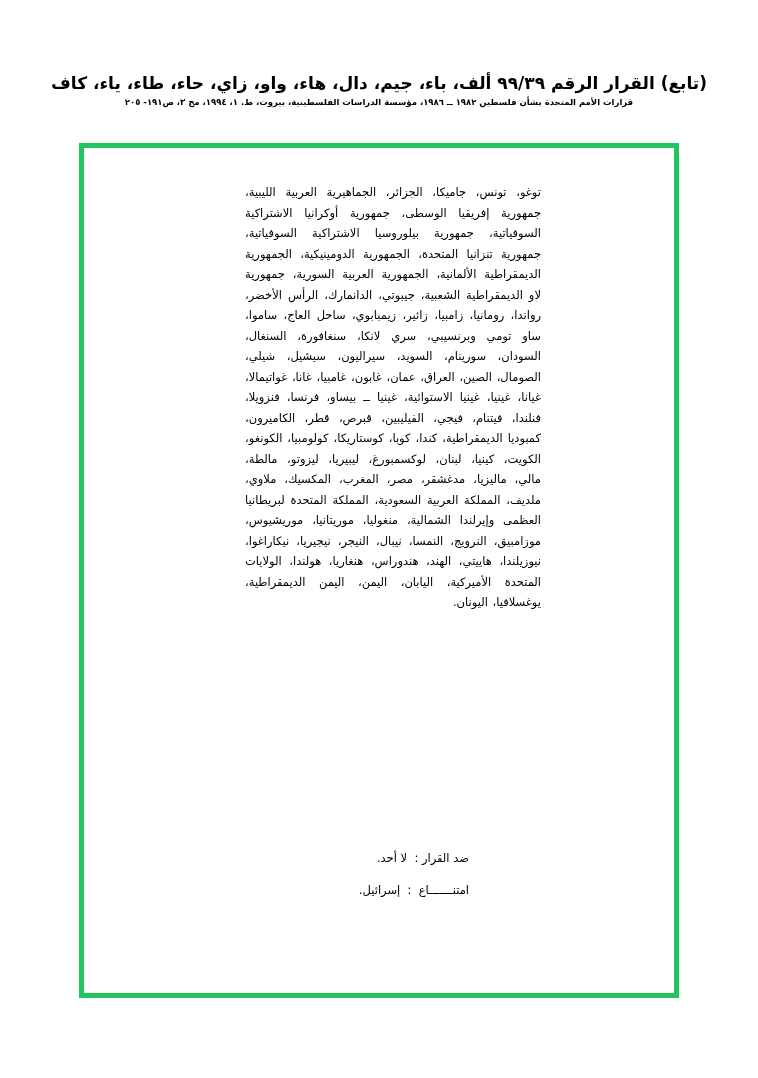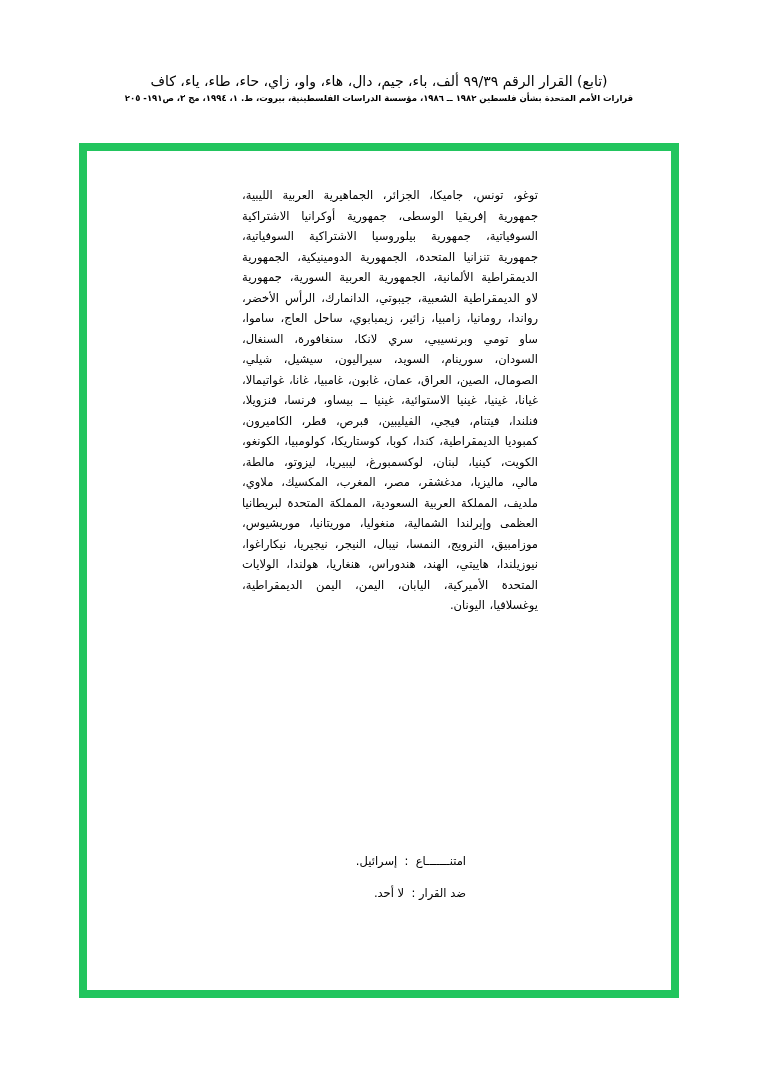--- a/index.html
+++ b/index.html
@@ -22,39 +22,39 @@
     box-sizing: border-box;
   }
   .header-block {
     position: absolute;
     top: 72px;
     left: 0;
     right: 0;
     text-align: center;
   }
   .doc-title {
-    font-size: 14px;
-    font-weight: normal;
+    font-size: 17px;
+    font-weight: bold;
     line-height: 1.4;
     direction: rtl;
     letter-spacing: 0px;
   }
   .doc-subtitle {
     font-size: 8.5px;
     font-weight: bold;
     line-height: 1.5;
     direction: rtl;
   }
   .green-frame {
     position: absolute;
     top: 143px;
     left: 79px;
     width: 600px;
     height: 855px;
-    border: 8px solid #22c55e;
+    border: 5px solid #22c55e;
     box-sizing: border-box;
     background: #ffffff;
   }
   .body-col {
     position: absolute;
     top: 34px;
     right: 133px;
     width: 296px;
     direction: rtl;
   }
@@ -91,19 +91,19 @@
     <div class="doc-subtitle">قرارات الأمم المتحدة بشأن فلسطين ١٩٨٢ ــ ١٩٨٦، مؤسسة الدراسات الفلسطينية، بيروت، ط. ١، ١٩٩٤،  مج ٣، ص١٩١- ٢٠٥</div>
   </div>
 
   <div class="green-frame">
 
     <div class="body-col">
       <div class="body-par">توغو، تونس، جاميكا، الجزائر، الجماهيرية العربية الليبية، جمهورية إفريقيا الوسطى، جمهورية أوكرانيا الاشتراكية السوفياتية، جمهورية بيلوروسيا الاشتراكية السوفياتية، جمهورية تنزانيا المتحدة، الجمهورية الدومينيكية، الجمهورية الديمقراطية الألمانية، الجمهورية العربية السورية، جمهورية لاو الديمقراطية الشعبية، جيبوتي، الدانمارك، الرأس الأخضر، رواندا، رومانيا، زامبيا، زائير، زيمبابوي، ساحل العاج، ساموا، ساو تومي وبرنسيبي، سري لانكا، سنغافورة، السنغال، السودان، سورينام، السويد، سيراليون، سيشيل، شيلي، الصومال، الصين، العراق، عمان، غابون، غامبيا، غانا، غواتيمالا، غيانا، غينيا، غينيا الاستوائية، غينيا ــ بيساو، فرنسا، فنزويلا، فنلندا، فيتنام، فيجي، الفيليبين، قبرص، قطر، الكاميرون، كمبوديا الديمقراطية، كندا، كوبا، كوستاريكا، كولومبيا، الكونغو، الكويت، كينيا، لبنان، لوكسمبورغ، ليبيريا، ليزوتو، مالطة، مالي، ماليزيا، مدغشقر، مصر، المغرب، المكسيك، ملاوي، ملديف، المملكة العربية السعودية، المملكة المتحدة لبريطانيا العظمى وإيرلندا الشمالية، منغوليا، موريتانيا، موريشيوس، موزامبيق، النرويج، النمسا، نيبال، النيجر، نيجيريا، نيكاراغوا، نيوزيلندا، هاييتي، الهند، هندوراس، هنغاريا، هولندا، الولايات المتحدة الأميركية، اليابان، اليمن، اليمن الديمقراطية، يوغسلافيا، اليونان.</div>
     </div>
 
     <div class="vote-lines">
+      <div class="vote-line">ضد القرار :  لا أحد.</div>
       <div class="vote-line">امتنـــــــاع  :  إسرائيل.</div>
-      <div class="vote-line">ضد القرار :  لا أحد.</div>
     </div>
 
   </div>
 
 </div>
 
 </body></html>

